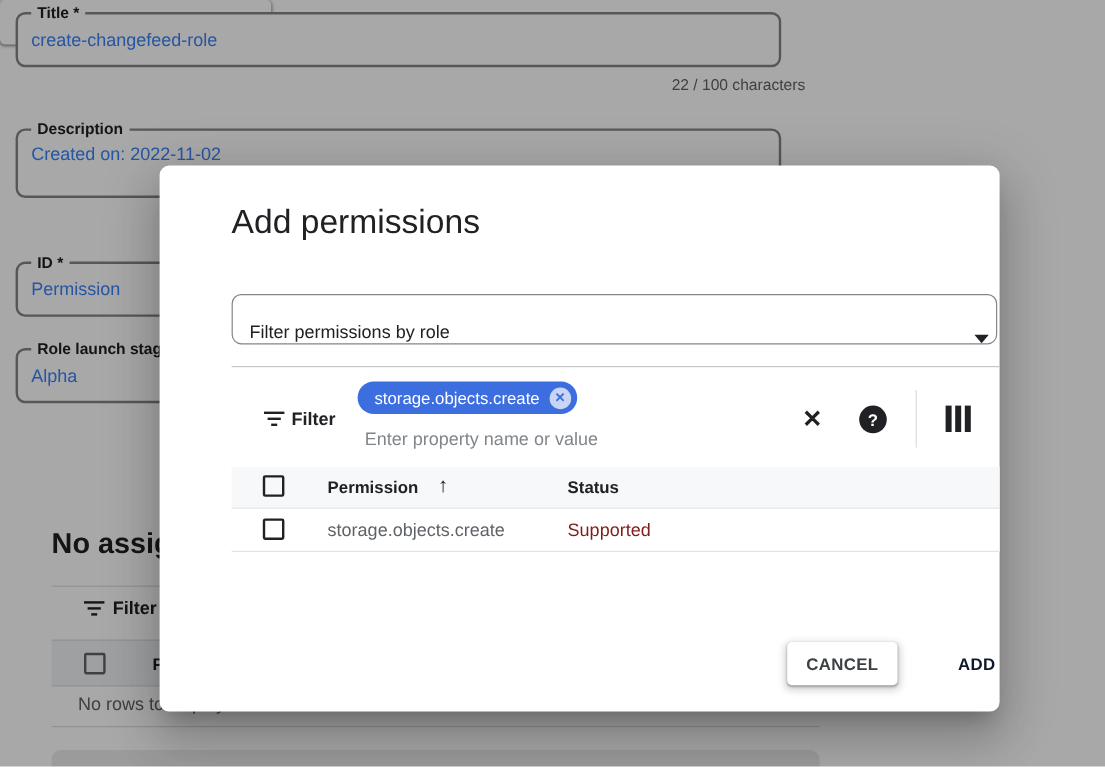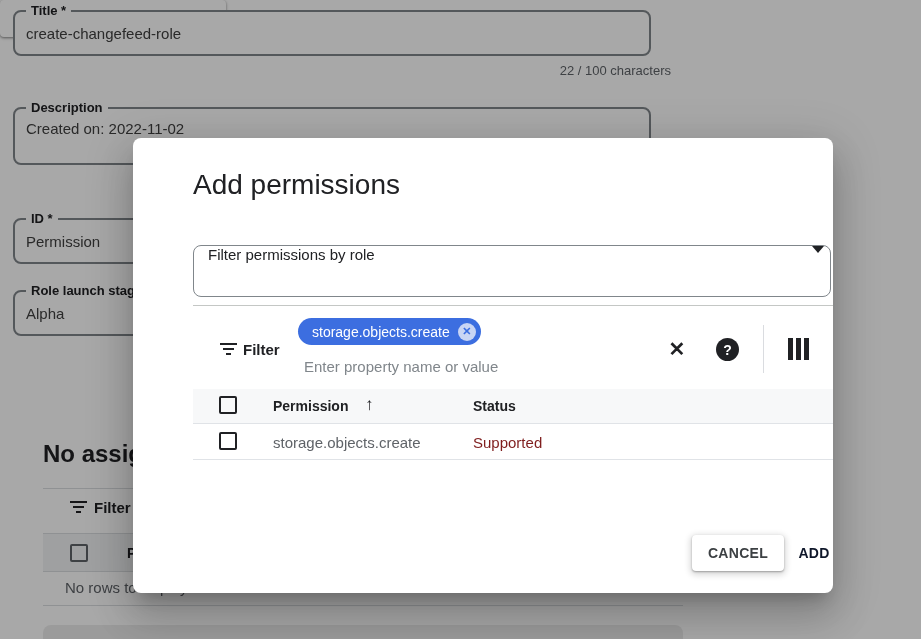--- a/index.html
+++ b/index.html
@@ -5,21 +5,21 @@
   * { box-sizing: border-box; margin: 0; padding: 0; }
   body { background:#e9e9e9; font-family:"Liberation Sans", sans-serif; }
   .screen { position:relative; width:921px; height:639px; overflow:hidden; background:#fff; }
 
   
   .page { position:absolute; inset:0; background:#fff; }
   .abs { position:absolute;margin-left:30px; }
 
   .ofield { position:absolute; border:2px solid #80868b; border-radius:8px; background:#fff; display:flex; align-items:center; }
   .ofield .flabel { position:absolute; top:-9px; left:11px; background:#fff; padding:0 5px; font-size:13px; font-weight:700; color:#202124; line-height:15px; white-space:nowrap; }
-  .ofield .fvalue { font-size:15px; color:#404040; padding:0 11px; white-space:nowrap; }
+  .ofield .fvalue { font-size:15px; color:#3b82f6; padding:0 11px; white-space:nowrap; }
   .ofield.multiline { align-items:flex-start; }
   .ofield.multiline .fvalue { padding-top:11px; }
 
   .fld-title { left:13px; top:10px; width:638px; height:46px; }
   .fld-desc  { left:13px; top:107px; width:638px; height:58px; }
   .fld-id    { left:13px; top:218px; width:638px; height:46px; }
   .fld-stage { left:13px; top:290px; width:638px; height:46px; }
 
   .char-counter { left:13px; top:63px; width:628px; text-align:right; font-size:13px; color:#5f6368; }
 
@@ -53,22 +53,22 @@
   .bg-bottombox { left:13px; top:625px; width:640px; height:20px; background:#ececec; border-radius:8px 8px 0 0; }
 
   
   .scrim { position:absolute; inset:0; background:rgba(0,0,0,0.34); }
 
   
   .modal { position:absolute; left:133px; top:138px; width:700px; height:455px; background:#fff; border-radius:8px;
     box-shadow:0 11px 15px -7px rgba(0,0,0,.2), 0 24px 38px 3px rgba(0,0,0,.14), 0 9px 46px 8px rgba(0,0,0,.12); }
   .m-title { left:30px; top:31px; font-size:28px; font-weight:400; color:#202124; }
 
-  .m-dropdown { left:30px; top:107px; width:638px; height:52px; border:1px solid #80868b; border-radius:8px;
-    display:flex; align-items:flex-start; justify-content:space-between; padding:0 6px 0 14px; cursor:pointer; }
+  .m-dropdown { left:30px; top:107px; width:638px; height:42px; border:1px solid #80868b; border-radius:8px;
+    display:flex; align-items:flex-end; justify-content:space-between; padding:0 6px 0 14px; cursor:pointer; }
   .m-dropdown .dd-value { font-size:15px; color:#202124; }
   .caret-down { width:0; height:0; border-left:6px solid transparent; border-right:6px solid transparent; border-top:7px solid #202124; }
 
   .m-tooldiv { left:30px; top:167px; width:640px; }
 
   .m-filter-icon { left:57px; top:205px; }
   .m-filter-label { left:80px; top:203px; font-size:15px; font-weight:700; color:#202124; }
 
   .chip { left:135px; top:180px; height:27px; background:#3c6ee0; border-radius:14px;
     display:inline-flex; align-items:center; gap:8px; padding:0 5px 0 14px; cursor:pointer; }
@@ -92,21 +92,21 @@
   .m-thead { position:relative; height:35px; background:#f7f8f9; border-bottom:1px solid #e0e3e7; }
   .m-row { position:relative; height:36px; background:#fff; border-bottom:1px solid #e0e3e7; }
   .m-thead .cb { position:absolute; left:26px; top:7px; }
   .m-row .cb { position:absolute; left:26px; top:8px; }
   .m-th-permission { position:absolute; left:80px; top:9px; font-size:14px; font-weight:700; color:#202124; cursor:pointer; }
   .m-sort { position:absolute; left:172px; top:6px; font-size:17px; font-weight:700; color:#202124; }
   .m-th-status { position:absolute; left:280px; top:9px; font-size:14px; font-weight:700; color:#202124; }
   .m-cell-permission { position:absolute; left:80px; top:10px; font-size:15px; color:#5f6368; }
   .m-cell-status { position:absolute; left:280px; top:10px; font-size:15px; color:#7f1d1d; }
 
-  .btn-cancel { left:529px; top:397px; width:92px; height:36px; background:#fff; border-radius:4px;
+  .btn-cancel { left:493px; top:397px; width:92px; height:36px; background:#fff; border-radius:4px;
     box-shadow:0 1px 2px rgba(0,0,0,.30), 0 2px 6px 2px rgba(0,0,0,.15);
     display:flex; align-items:center; justify-content:center; font-size:14px; font-weight:700;
     letter-spacing:.3px; color:#3c4043; cursor:pointer; }
   .btn-add { left:622px; top:397px; width:58px; height:36px; display:flex; align-items:center; justify-content:center;
     font-size:14px; font-weight:700; letter-spacing:.3px; color:#0f172a; cursor:pointer; }
 </style>
 </head>
 <body>
 
 <div class="screen">

